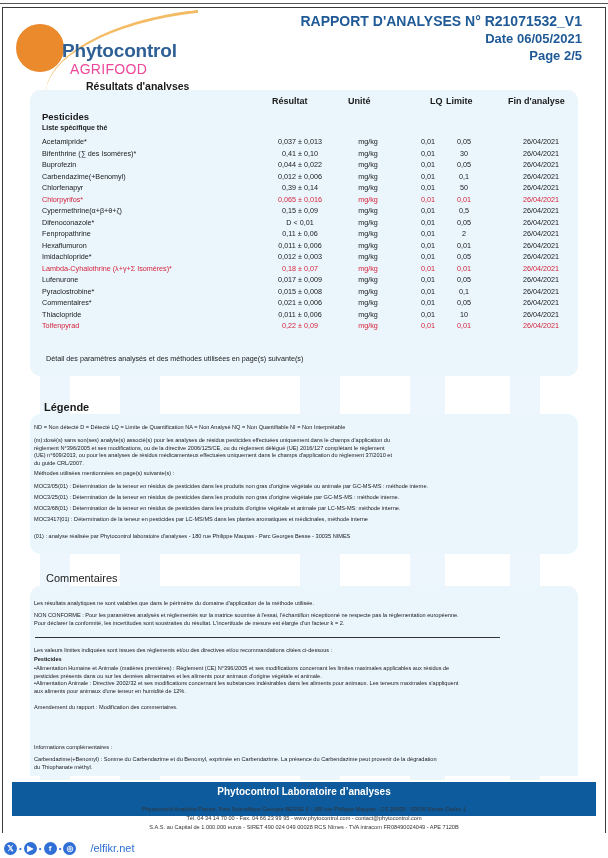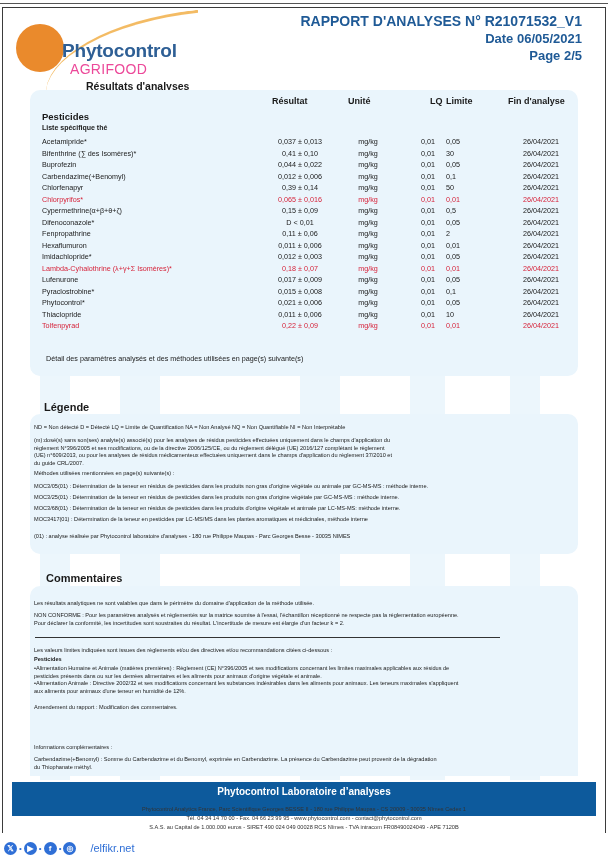--- a/index.html
+++ b/index.html
@@ -31,30 +31,30 @@
   .grp1 { top: 111px; font-size: 9.5px; }
   .grp2 { top: 124px; font-size: 7px; }
 
   .row { position: absolute; left: 42px; width: 540px; height: 11.5px; font-size: 7.2px; line-height: 11.5px; }
   .row.red { color: #d6233a; }
   .row span { position: absolute; white-space: nowrap; }
   .c-name { left: 0; }
   .c-res { left: 210px; width: 96px; text-align: center; }
   .c-unit { left: 306px; width: 40px; text-align: center; }
   .c-lq { left: 372px; width: 28px; text-align: center; }
-  .c-lim { left: 404px; width: 36px; text-align: left; }
+  .c-lim { left: 404px; width: 36px; text-align: center; }
   .c-date { left: 464px; width: 70px; text-align: center; }
 
   .detail-note { position: absolute; left: 46px; top: 354px; font-size: 7.2px; }
 
   .legend-title { position: absolute; left: 44px; top: 401px; font-size: 11px; font-weight: bold; }
   .legend-box { position: absolute; left: 30px; top: 414px; width: 548px; height: 140px; background: #eaf5fc; border-radius: 10px; }
   .small { position: absolute; left: 34px; font-size: 5.6px; line-height: 7.4px; width: 540px; }
 
-  .comm-title { position: absolute; left: 46px; top: 572px; font-size: 11px; font-weight: bold; }
+  .comm-title { position: absolute; left: 46px; top: 572px; font-size: 11px; font-weight: normal; }
   .comm-box { position: absolute; left: 30px; top: 586px; width: 548px; height: 190px; background: #eaf5fc; border-radius: 10px 10px 0 0; }
   .hr { position: absolute; left: 35px; top: 637px; width: 465px; height: 1px; background: #333; }
 
   .footer-band { position: absolute; left: 12px; top: 782px; width: 584px; height: 34px; background: #0d5a9c; color: #fff; font-weight: bold; font-size: 10px; text-align: center; line-height: 20px; }
   .footer-line { position: absolute; left: 0; width: 608px; text-align: center; font-size: 5.6px; color: #333; }
 
   .social { position: absolute; left: 4px; top: 840px; height: 16px; display: flex; align-items: center; gap: 2px; }
   .soc-icon { width: 13px; height: 13px; border-radius: 50%; background: #2f6fd6; color: #fff; font-size: 8px; font-weight: bold; display: flex; align-items: center; justify-content: center; }
   .soc-dot { color: #2f6fd6; font-size: 8px; }
   .soc-handle { color: #2f6fd6; font-size: 11px; margin-left: 12px; }
@@ -205,21 +205,21 @@
     </div>
     <div class="row" style="top: 285.5px;">
       <span class="c-name">Pyraclostrobine*</span>
       <span class="c-res">0,015 ± 0,008</span>
       <span class="c-unit">mg/kg</span>
       <span class="c-lq">0,01</span>
       <span class="c-lim">0,1</span>
       <span class="c-date">26/04/2021</span>
     </div>
     <div class="row" style="top: 297px;">
-      <span class="c-name">Phytocontrol*</span>
+      <span class="c-name">Commentaires*</span>
       <span class="c-res">0,021 ± 0,006</span>
       <span class="c-unit">mg/kg</span>
       <span class="c-lq">0,01</span>
       <span class="c-lim">0,05</span>
       <span class="c-date">26/04/2021</span>
     </div>
     <div class="row" style="top: 308.5px;">
       <span class="c-name">Thiaclopride</span>
       <span class="c-res">0,011 ± 0,006</span>
       <span class="c-unit">mg/kg</span>

